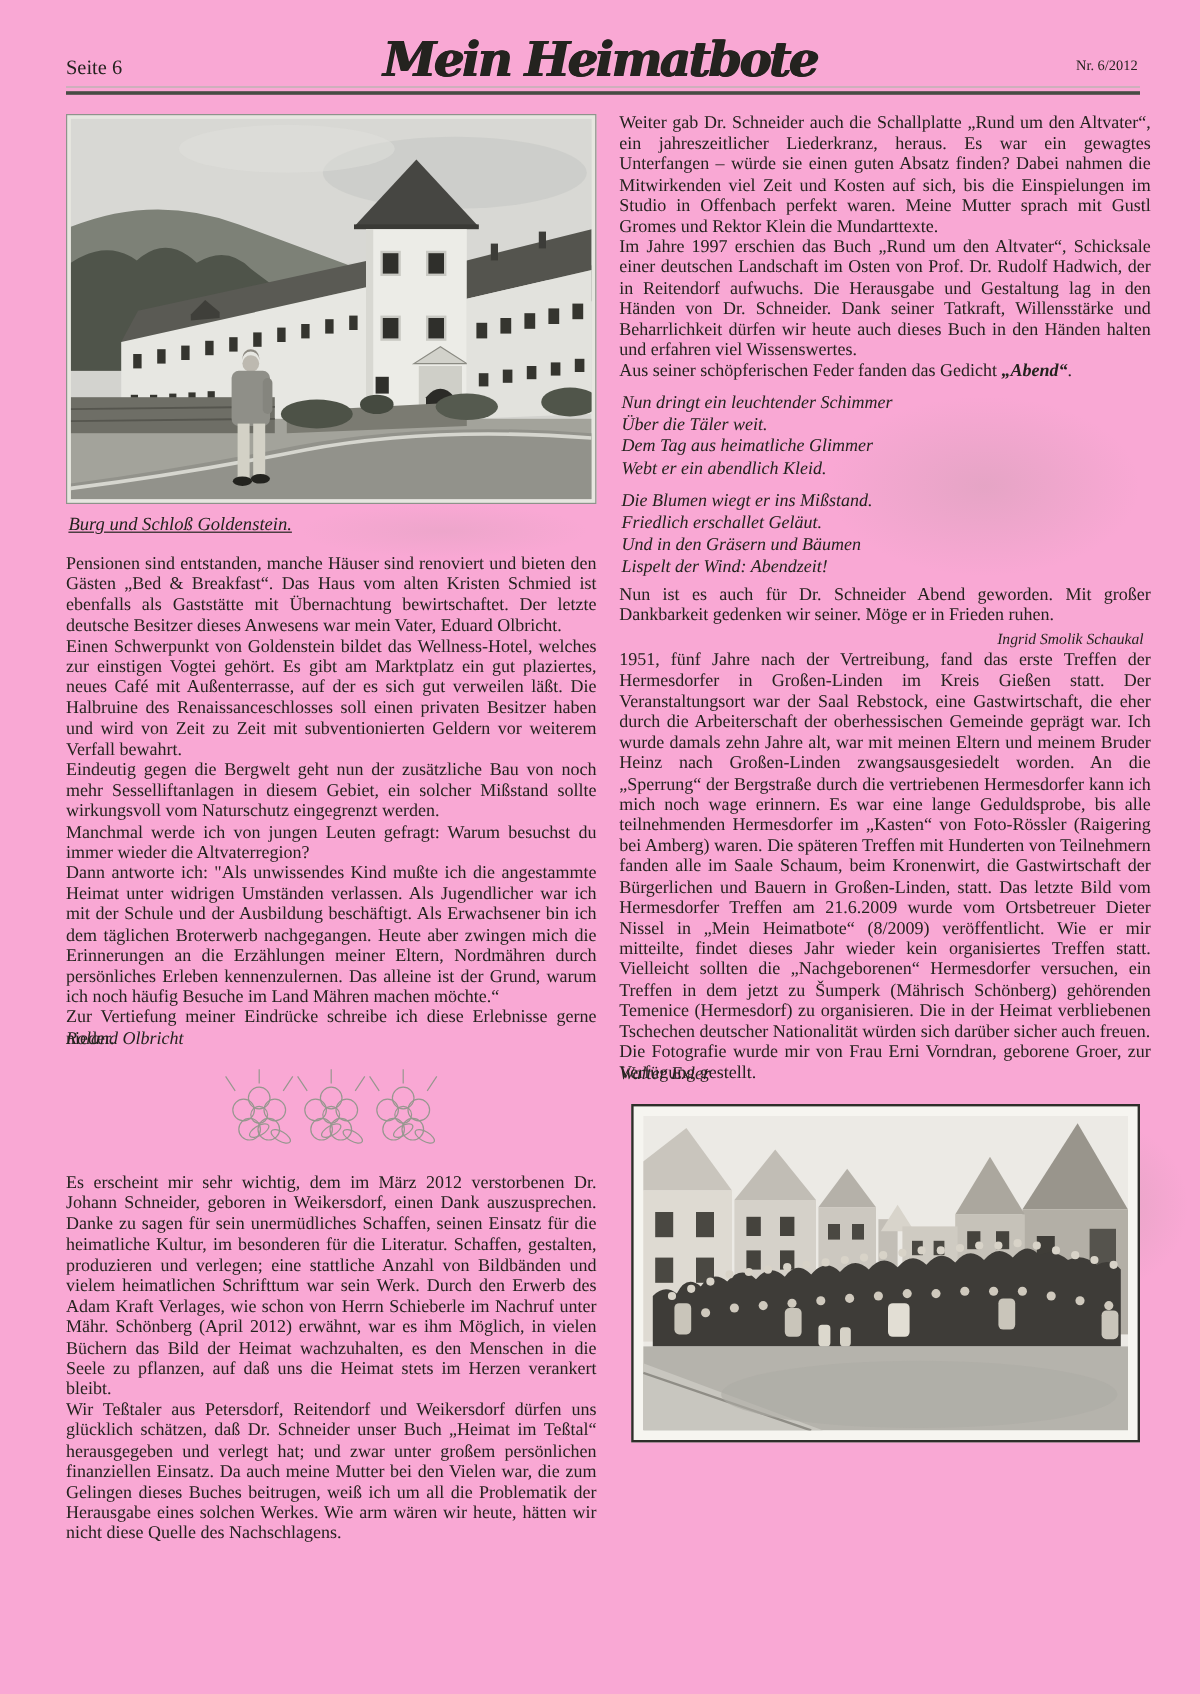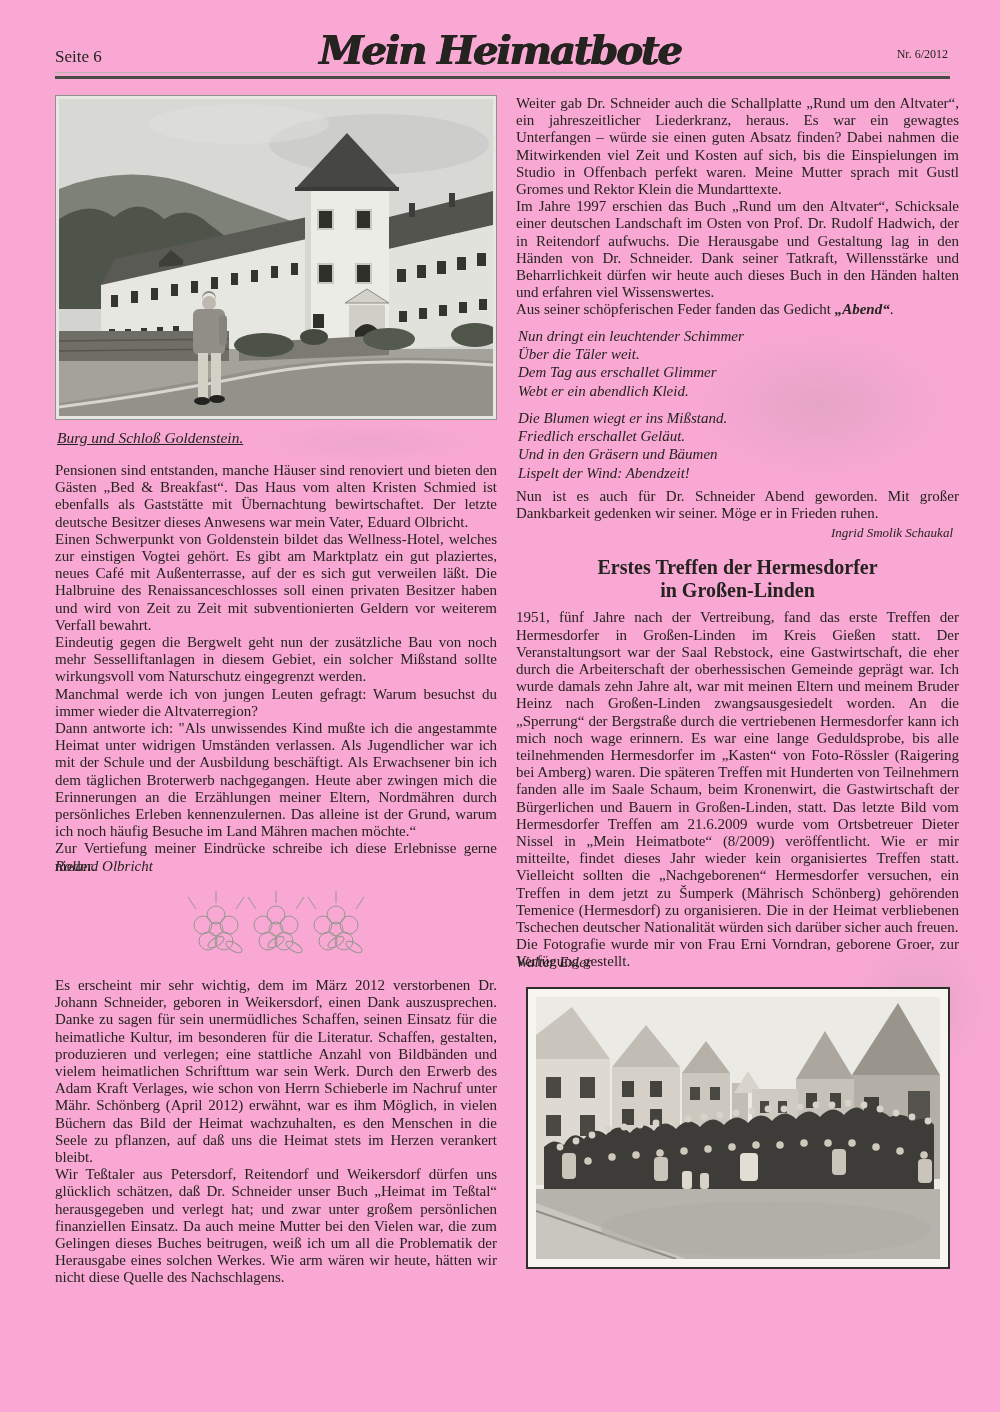--- a/index.html
+++ b/index.html
@@ -203,35 +203,34 @@
   <section class="col col-right">
 
     <p class="body">Weiter gab Dr. Schneider auch die Schallplatte „Rund um den Altvater“, ein jahreszeitlicher Liederkranz, heraus. Es war ein gewagtes Unterfangen – würde sie einen guten Absatz finden? Dabei nahmen die Mitwirkenden viel Zeit und Kosten auf sich, bis die Einspielungen im Studio in Offenbach perfekt waren. Meine Mutter sprach mit Gustl Gromes und Rektor Klein die Mundarttexte.</p>
     <p class="body">Im Jahre 1997 erschien das Buch „Rund um den Altvater“, Schicksale einer deutschen Landschaft im Osten von Prof. Dr. Rudolf Hadwich, der in Reitendorf aufwuchs. Die Herausgabe und Gestaltung lag in den Händen von Dr. Schneider. Dank seiner Tatkraft, Willensstärke und Beharrlichkeit dürfen wir heute auch dieses Buch in den Händen halten und erfahren viel Wissenswertes.</p>
     <p class="body gedicht"><span>Aus seiner schöpferischen Feder fanden das Gedicht </span><b>„Abend“</b><span>.</span></p>
 
     <div class="poem">
       <div class="stanza1">
         <p>Nun dringt ein leuchtender Schimmer</p>
         <p>Über die Täler weit.</p>
-        <p>Dem Tag aus erschallet Glimmer</p>
+        <p>Dem Tag aus heimatliche Glimmer</p>
         <p>Webt er ein abendlich Kleid.</p>
       </div>
       <div>
         <p>Die Blumen wiegt er ins Mißstand.</p>
         <p>Friedlich erschallet Geläut.</p>
         <p>Und in den Gräsern und Bäumen</p>
         <p>Lispelt der Wind: Abendzeit!</p>
       </div>
     </div>
 
     <p class="body">Nun ist es auch für Dr. Schneider Abend geworden. Mit großer Dankbarkeit gedenken wir seiner. Möge er in Frieden ruhen.</p>
     <p class="sig-line">Ingrid Smolik Schaukal</p>
 
-    <h2 class="sect"><span>Erstes Treffen der Hermesdorfer</span><span class="l2">in Großen-Linden</span></h2>
 
     <p class="body">1951, fünf Jahre nach der Vertreibung, fand das erste Treffen der Hermesdorfer in Großen-Linden im Kreis Gießen statt. Der Veranstaltungsort war der Saal Rebstock, eine Gastwirtschaft, die eher durch die Arbeiterschaft der oberhessischen Gemeinde geprägt war. Ich wurde damals zehn Jahre alt, war mit meinen Eltern und meinem Bruder Heinz nach Großen-Linden zwangsausgesiedelt worden. An die „Sperrung“ der Bergstraße durch die vertriebenen Hermesdorfer kann ich mich noch wage erinnern. Es war eine lange Geduldsprobe, bis alle teilnehmenden Hermesdorfer im „Kasten“ von Foto-Rössler (Raigering bei Amberg) waren. Die späteren Treffen mit Hunderten von Teilnehmern fanden alle im Saale Schaum, beim Kronenwirt, die Gastwirtschaft der Bürgerlichen und Bauern in Großen-Linden, statt. Das letzte Bild vom Hermesdorfer Treffen am 21.6.2009 wurde vom Ortsbetreuer Dieter Nissel in „Mein Heimatbote“ (8/2009) veröffentlicht. Wie er mir mitteilte, findet dieses Jahr wieder kein organisiertes Treffen statt. Vielleicht sollten die „Nachgeborenen“ Hermesdorfer versuchen, ein Treffen in dem jetzt zu Šumperk (Mährisch Schönberg) gehörenden Temenice (Hermesdorf) zu organisieren. Die in der Heimat verbliebenen Tschechen deutscher Nationalität würden sich darüber sicher auch freuen.</p>
     <p class="body">Die Fotografie wurde mir von Frau Erni Vorndran, geborene Groer, zur Verfügung gestellt.</p>
     <p class="sig-row">Walter Exler</p>
 
     <figure class="photo-group">
       <svg viewBox="0 0 404 262" width="404" height="262">
         <rect x="0" y="0" width="404" height="262" fill="#eceae5"></rect>
 
         <polygon points="0,62 74,62 36,10 0,38" fill="#c9c5bd"></polygon>

